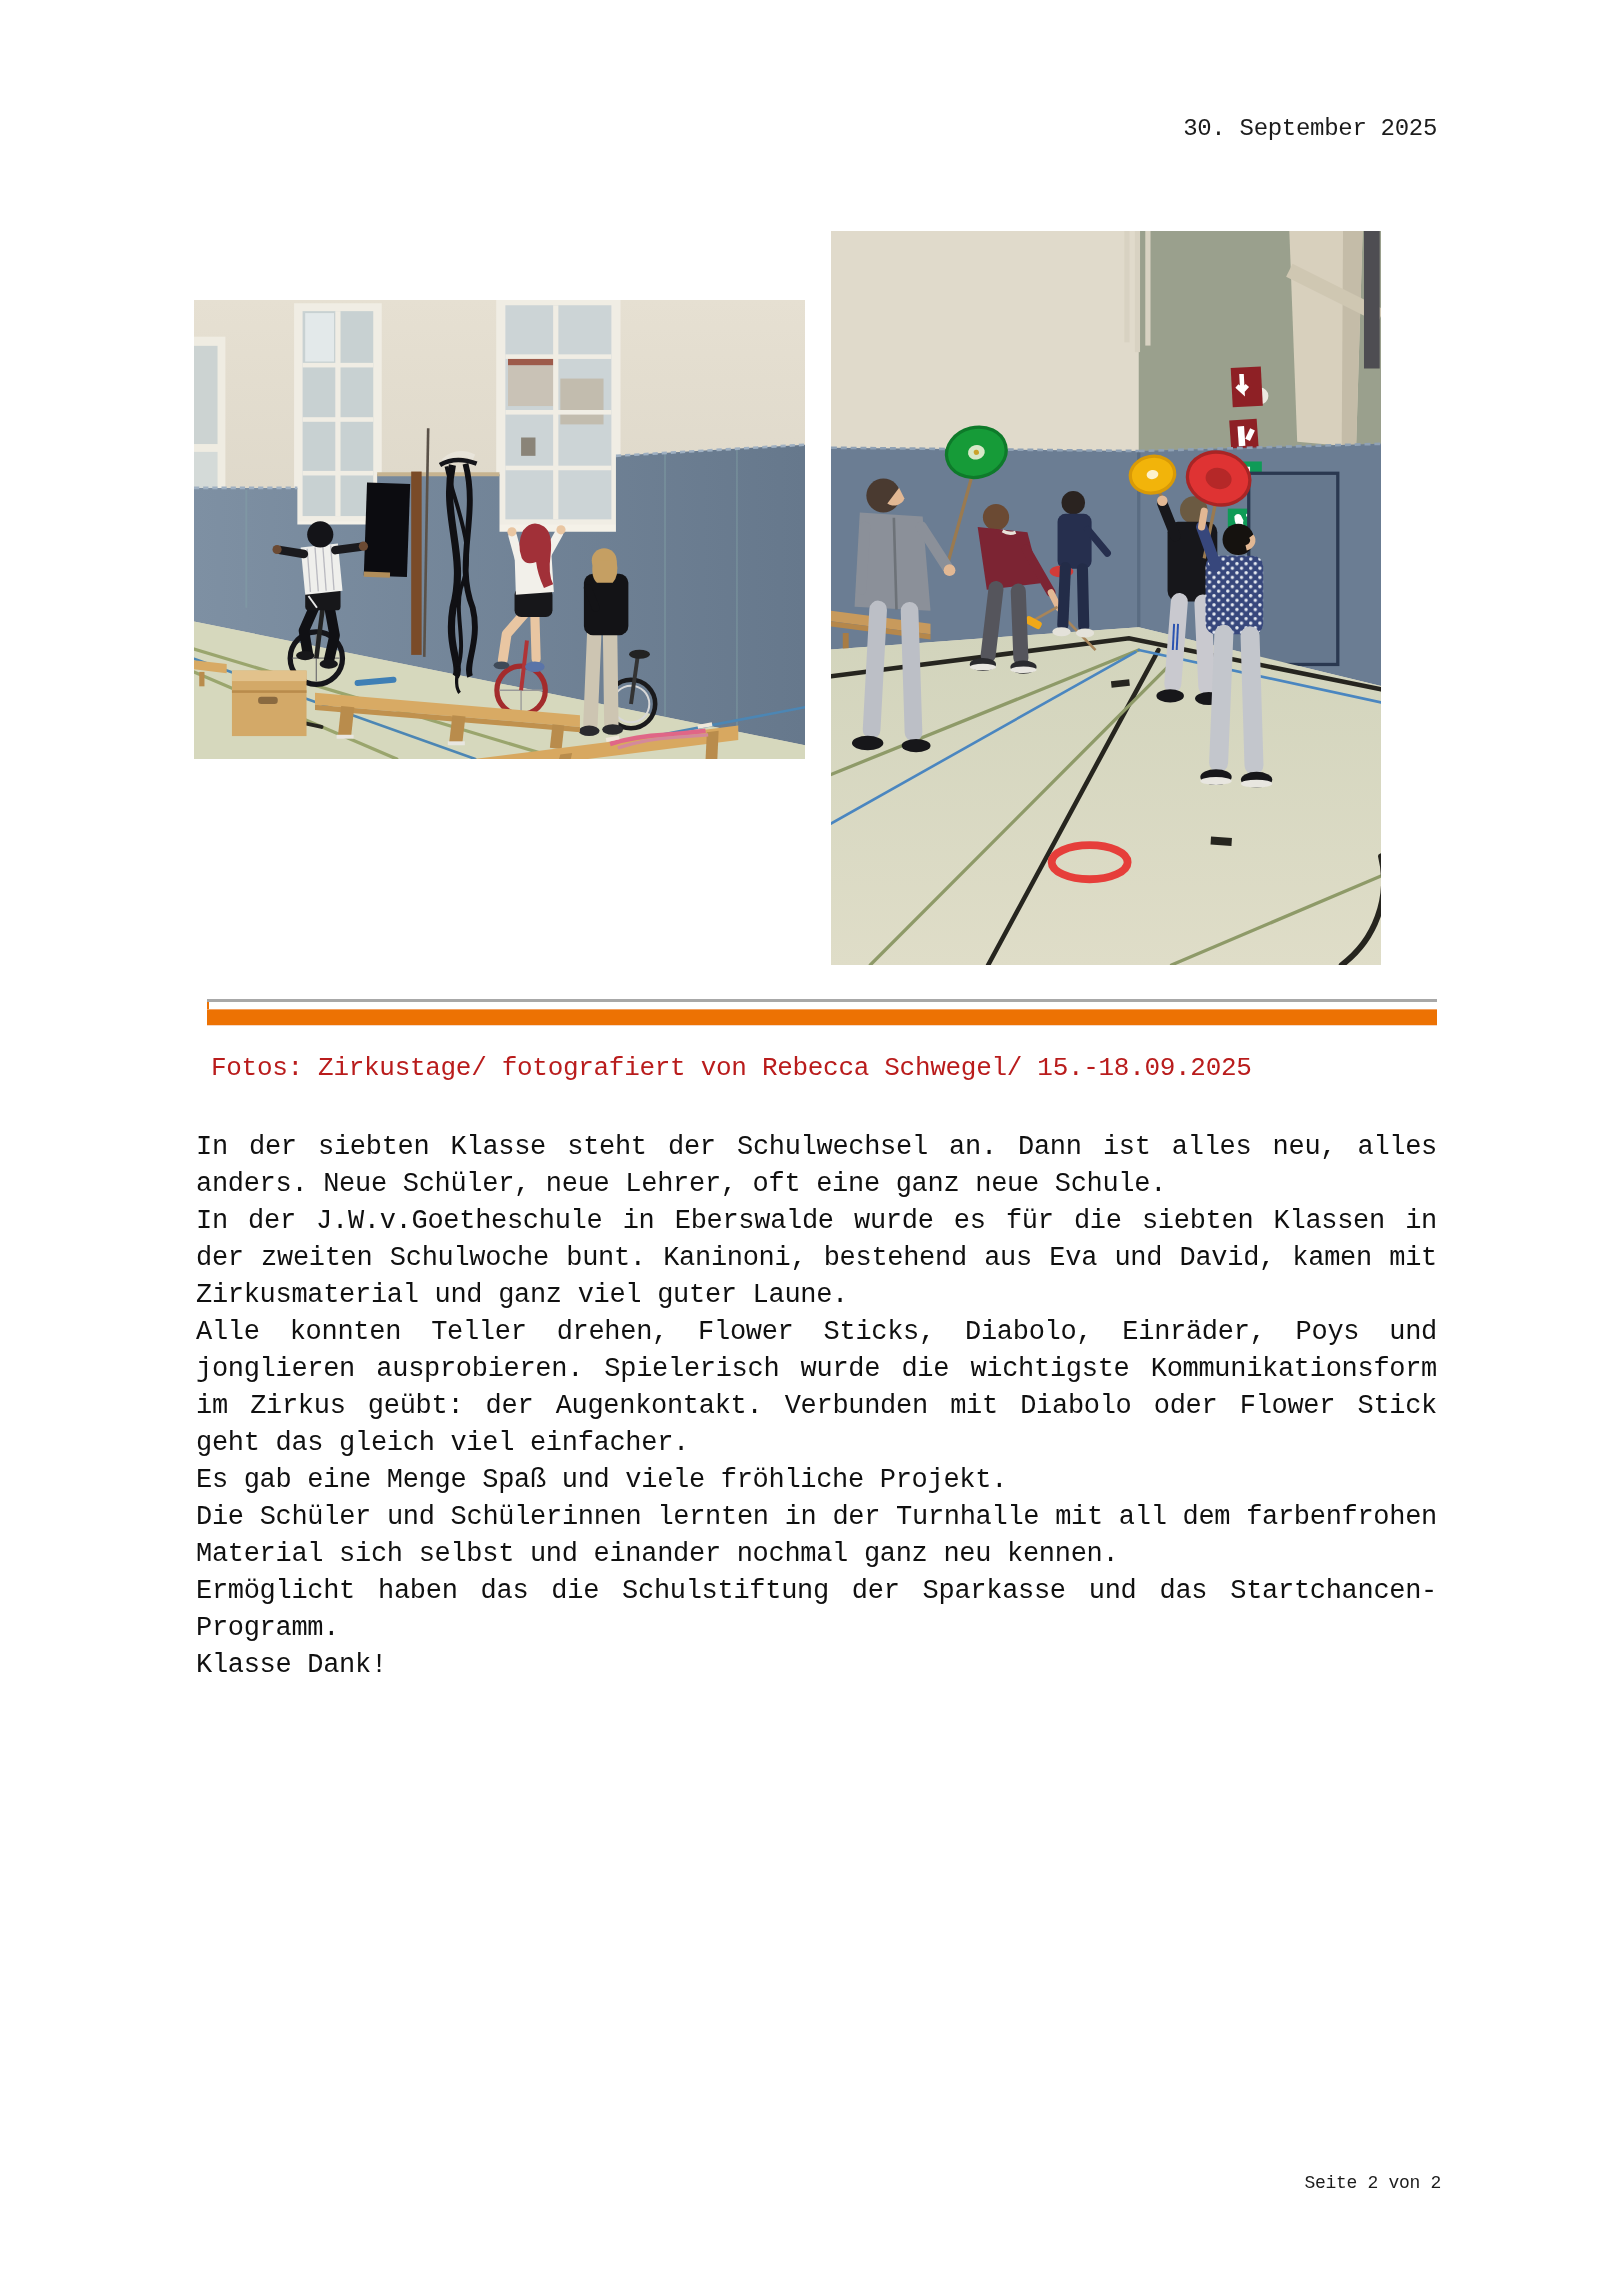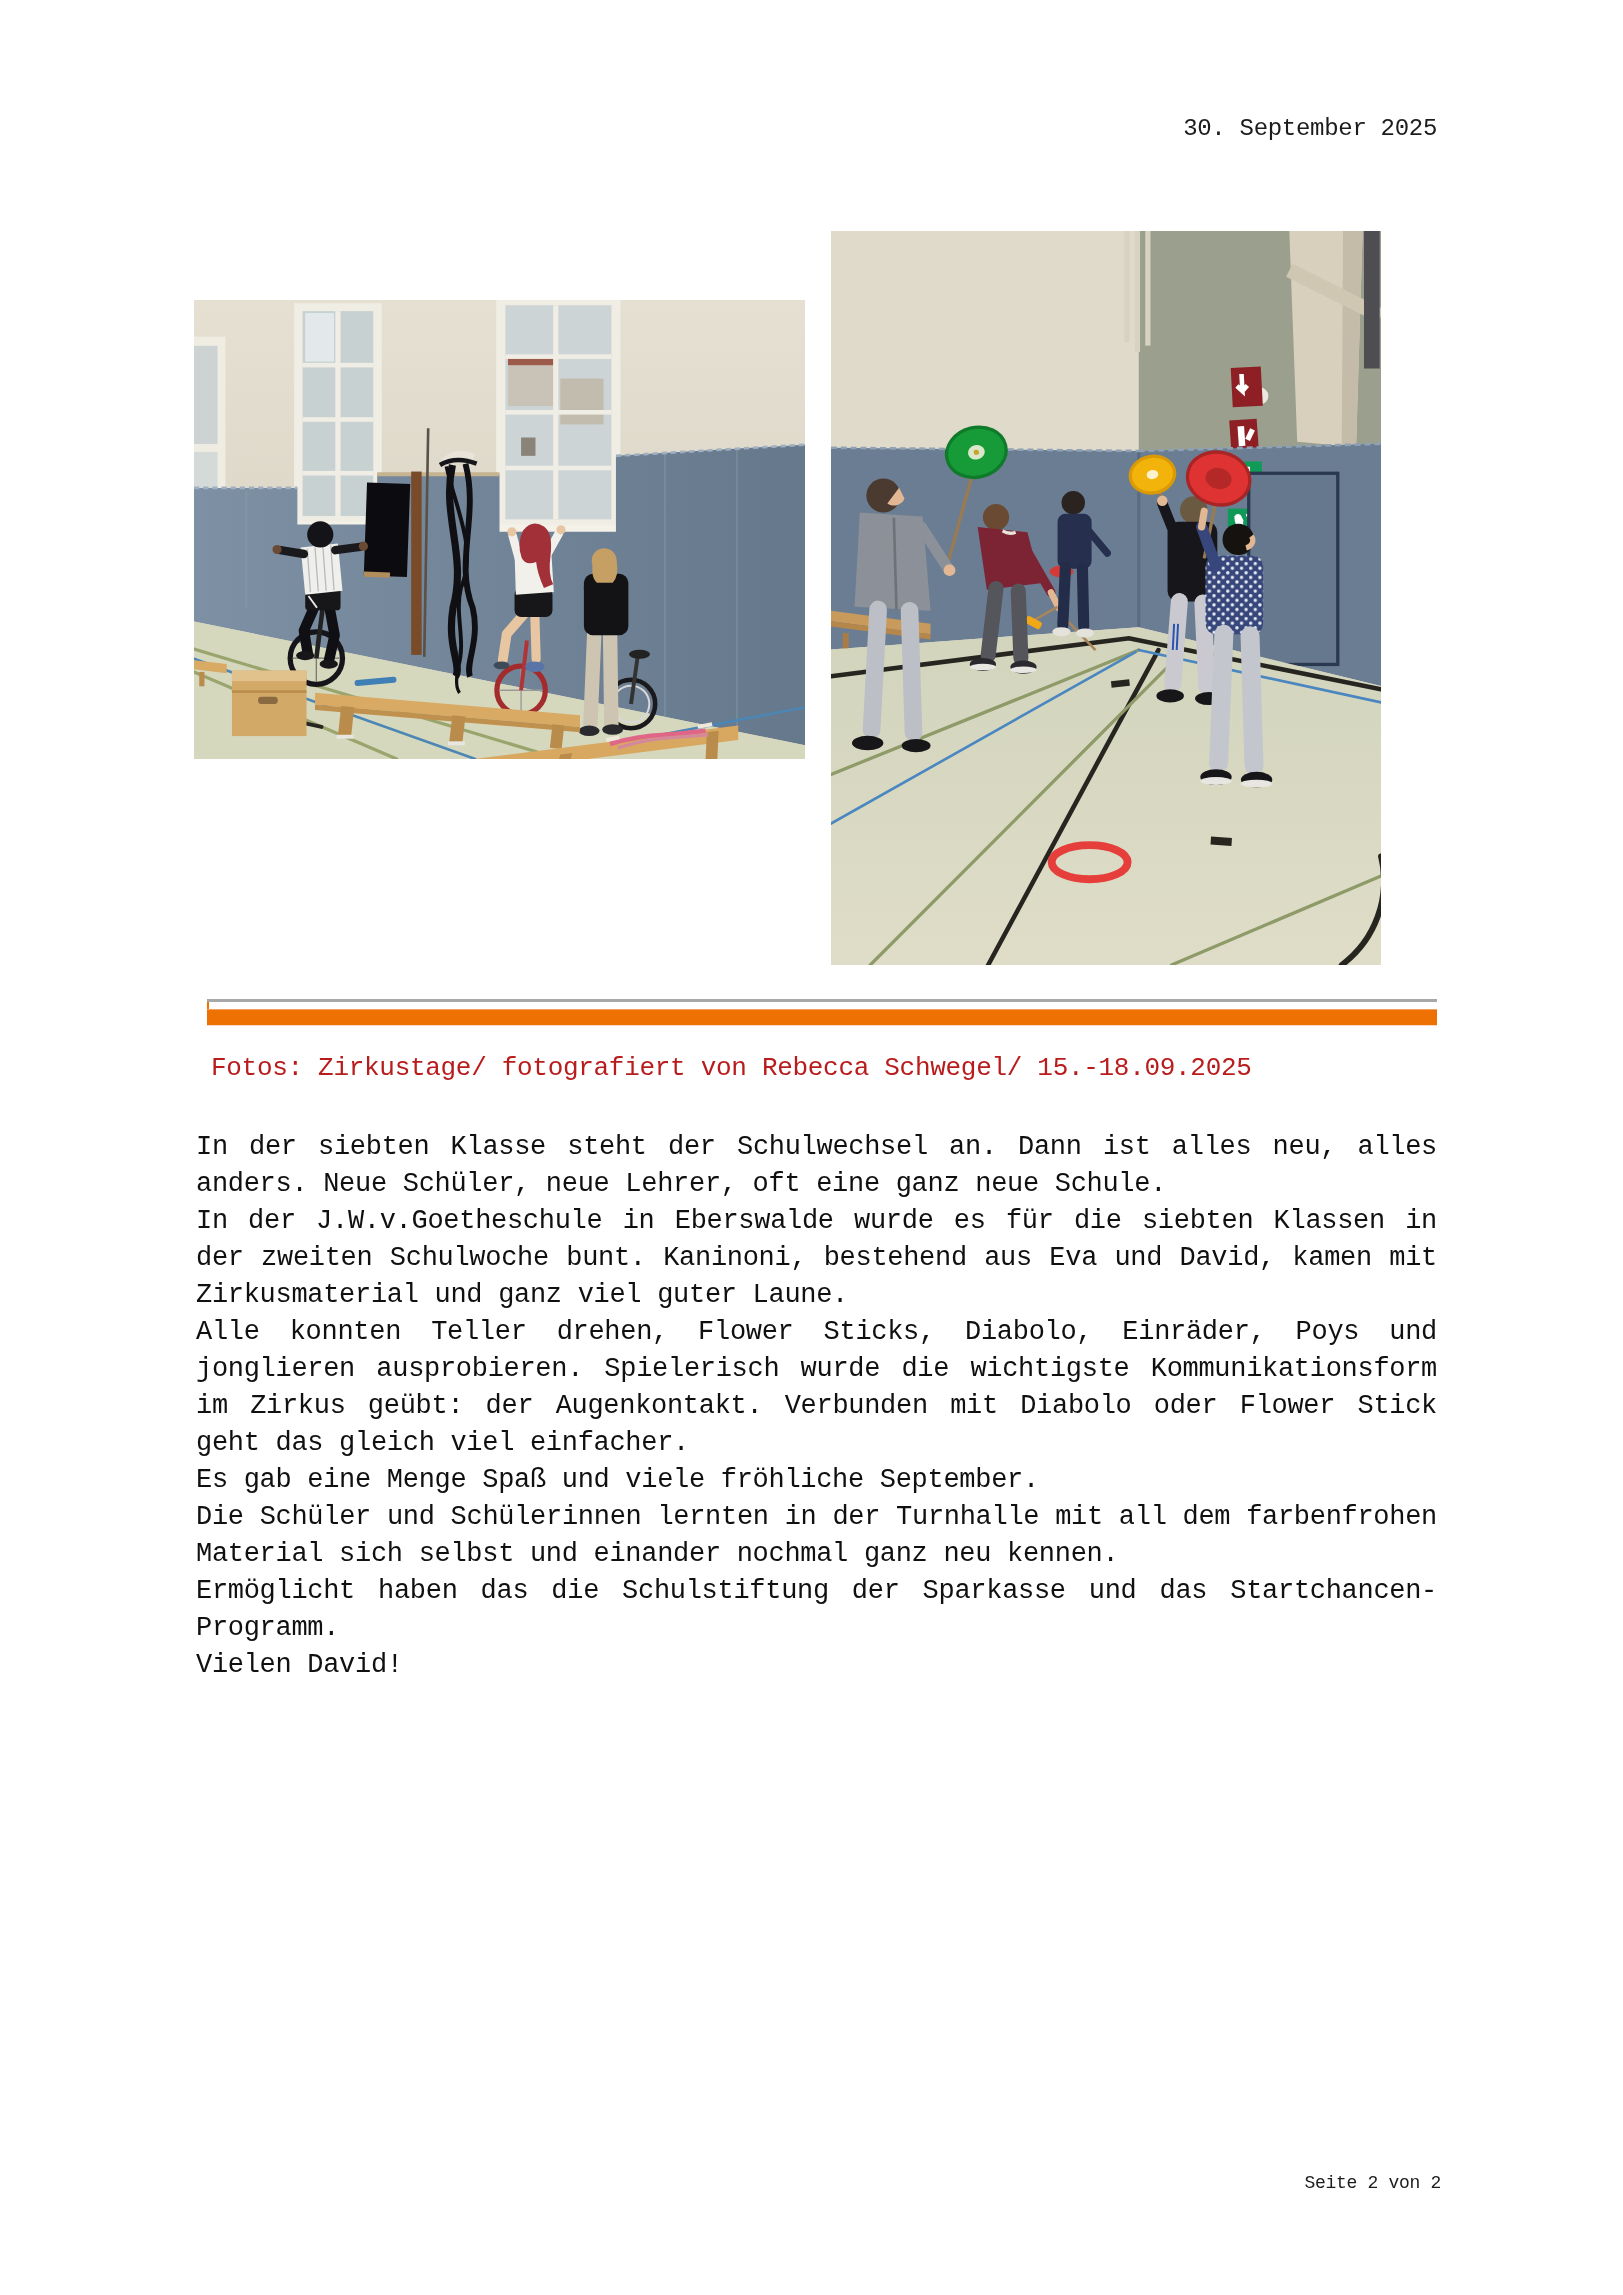--- a/index.html
+++ b/index.html
@@ -400,22 +400,22 @@
     <div class="divider-gap"></div>
     <div class="divider-orange-bar"></div>
   </div>
 
   <div class="caption">Fotos: Zirkustage/ fotografiert von Rebecca Schwegel/ 15.-18.09.2025</div>
 
   <div class="body-text">
     <p>In der siebten Klasse steht der Schulwechsel an. Dann ist alles neu, alles anders. Neue Schüler, neue Lehrer, oft eine ganz neue Schule.</p>
     <p>In der J.W.v.Goetheschule in Eberswalde wurde es für die siebten Klassen in der zweiten Schulwoche bunt. Kaninoni, bestehend aus Eva und David, kamen mit Zirkusmaterial und ganz viel guter Laune.</p>
     <p>Alle konnten Teller drehen, Flower Sticks, Diabolo, Einräder, Poys und jonglieren ausprobieren. Spielerisch wurde die wichtigste Kommunikationsform im Zirkus geübt: der Augenkontakt. Verbunden mit Diabolo oder Flower Stick geht das gleich viel einfacher.</p>
-    <p>Es gab eine Menge Spaß und viele fröhliche September.</p>
+    <p>Es gab eine Menge Spaß und viele fröhliche Projekt.</p>
     <p>Die Schüler und Schülerinnen lernten in der Turnhalle mit all dem farbenfrohen Material sich selbst und einander nochmal ganz neu kennen.</p>
     <p>Ermöglicht haben das die Schulstiftung der Sparkasse und das Startchancen-Programm.</p>
-    <p>Vielen David!</p>
+    <p>Klasse Dank!</p>
   </div>
 
   <div class="footer">Seite 2 von 2</div>
 
 </div>
 
 
 </body></html>

